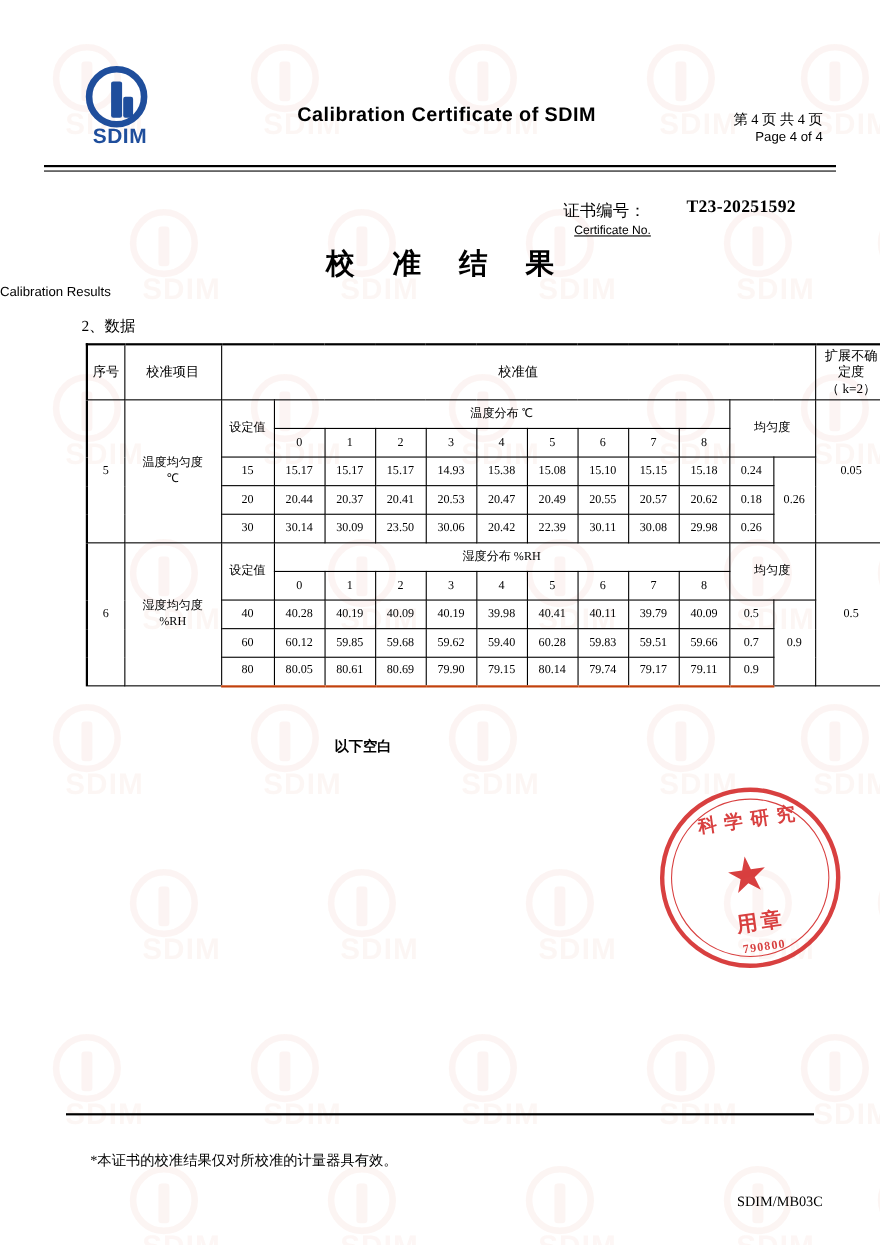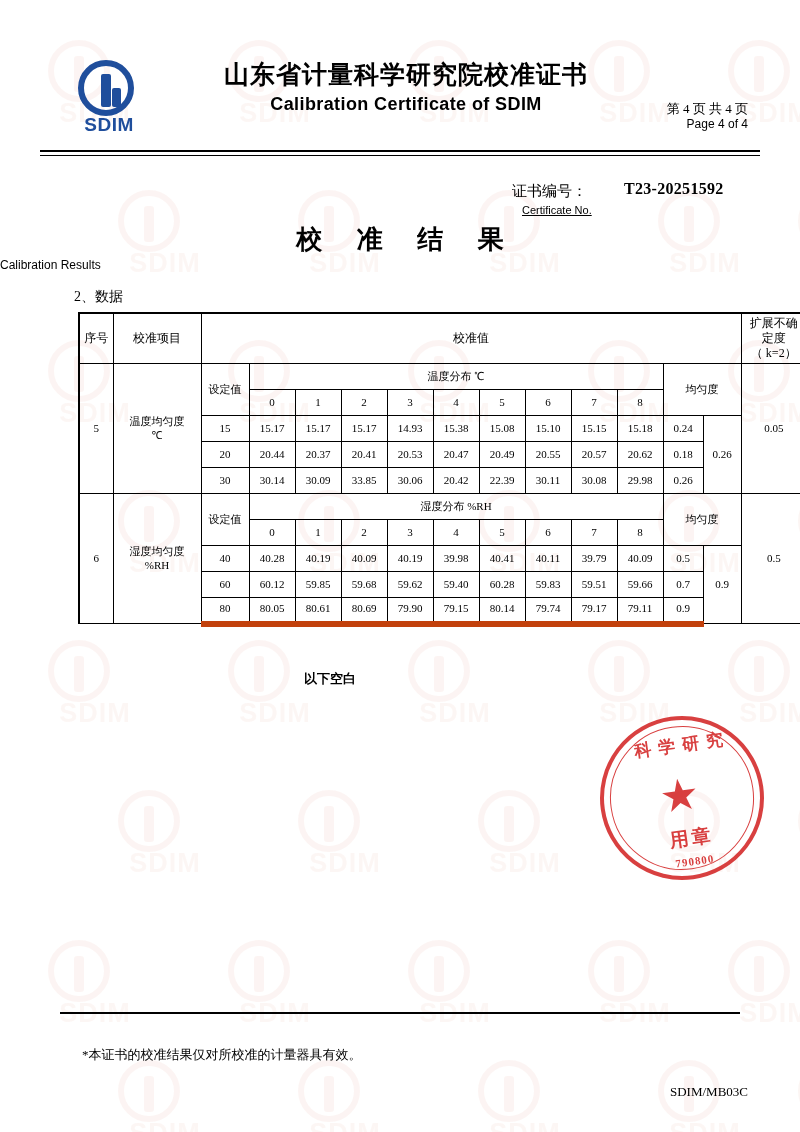--- a/index.html
+++ b/index.html
@@ -244,21 +244,21 @@
   .data-table td {
     border: 1px solid #000;
     text-align: center;
     vertical-align: middle;
     padding: 2px 1px;
     line-height: 1.25;
   }
   .data-table .outer-l { border-left: 2px solid #000; }
   .data-table .outer-r { border-right: 2px solid #000; }
   .data-table .outer-t { border-top: 2px solid #000; }
-  .data-table .outer-b { border-bottom: 6px solid #c2410c; }
+  .data-table .outer-b { border-bottom: 2px solid #c2410c; }
   .h-row td { height: 42px; font-size: 12px; }
   .sub-label { font-size: 11px; }
   .tall { height: 26px; }
 
   .blank-note {
     position: absolute;
     left: 0;
     top: 670px;
     width: 660px;
     text-align: center;
@@ -524,21 +524,20 @@
     </div>
   </div>
 
 <div class="page">
 
   <div class="header">
     <div class="logo">
       <div class="ring"></div>
       <div class="sdim-text">SDIM</div>
     </div>
-    <div class="title-cn">山东省计量科学研究院校准证书</div>
     <div class="title-en">Calibration Certificate of SDIM</div>
     <div class="page-no-cn">第 4 页 共 4 页</div>
     <div class="page-no-en">Page 4 of  4</div>
   </div>
   <div class="header-rule"></div>
 
   <div class="cert-no-cn">证书编号：</div>
   <div class="cert-no-val">T23-20251592</div>
   <div class="cert-no-en">Certificate No.</div>
 
@@ -626,21 +625,21 @@
         <td>20.49</td>
         <td>20.55</td>
         <td>20.57</td>
         <td>20.62</td>
         <td>0.18</td>
       </tr>
       <tr class="tall">
         <td>30</td>
         <td>30.14</td>
         <td>30.09</td>
-        <td>33.85</td>
+        <td>23.50</td>
         <td>30.06</td>
         <td>20.42</td>
         <td>22.39</td>
         <td>30.11</td>
         <td>30.08</td>
         <td>29.98</td>
         <td>0.26</td>
       </tr>
     </tbody>
 

